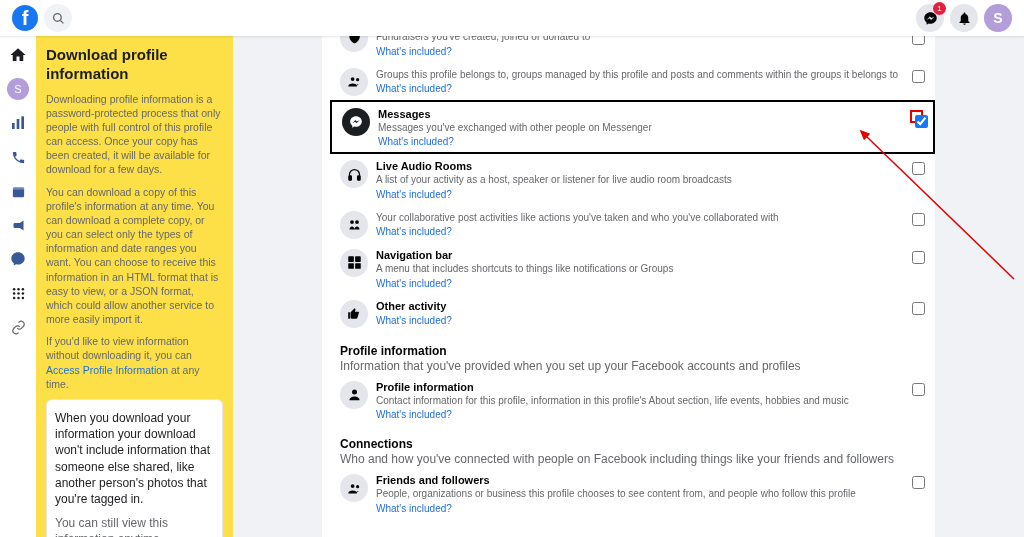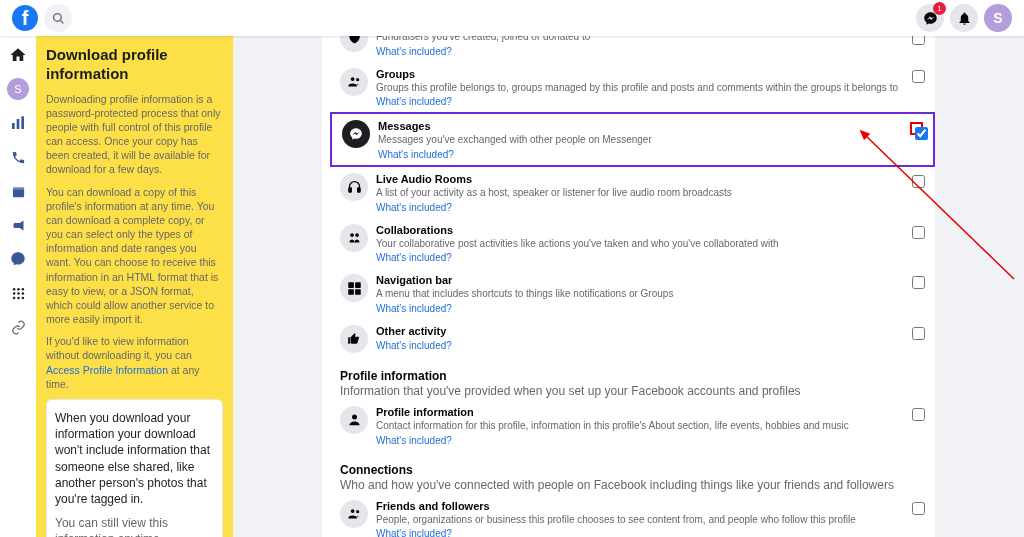--- a/index.html
+++ b/index.html
@@ -44,21 +44,21 @@
     .row-body { flex: 1; }
     .row-title { font-size: 11px; font-weight: 700; color: #050505; line-height: 1.2; }
     .row-desc { font-size: 10px; color: #65676b; line-height: 1.25; margin-top: 1px; }
     .row-link { font-size: 10px; color: #216fdb; text-decoration: none; display: inline-block; margin-top: 1px; }
     .row-check { margin-left: 8px; width: 13px; height: 13px; flex-shrink: 0; margin-top: 2px; }
     input[type="checkbox"] { width: 13px; height: 13px; accent-color: #1877f2; cursor: pointer; }
     
     .cut-row { display:flex; align-items:flex-start; padding: 0 10px 4px 10px; }
     .cut-row .row-icon { margin-top: -6px; }
     
-    .highlight-row { border: 2px solid #6d28d9; }
+    .highlight-row { border: 2px solid #000000; }
     .highlight-check { border: 2px solid #e60000; padding: 3px; }
     
     
     .arrow-svg { position: absolute; top: 129px; left: 859px; width: 160px; height: 155px; z-index: 50; pointer-events: none; }
   </style>
 </head>
 <body>
 
 <div class="topbar">
   <div class="logo">f</div>
@@ -169,21 +169,20 @@
 
     <div class="row">
       <div class="row-icon">
           <svg width="15" height="15" viewBox="0 0 24 24" fill="currentColor">
             <circle cx="9" cy="8" r="3"></circle>
             <circle cx="17" cy="9" r="2.5"></circle>
             <path d="M2 20c0-3 3-5 7-5s7 2 7 5M14 20c0-2 2-4 5-4"></path>
           </svg>
         </div>
       <div class="row-body">
-        <div class="row-title">Groups</div>
         <div class="row-desc">Groups this profile belongs to, groups managed by this profile and posts and comments within the groups it belongs to</div>
         <a href="#" class="row-link">What's included?</a>
       </div>
       <div class="row-check"><input type="checkbox" style=""></div>
     </div>
 
     <div class="row highlight-row">
       <div class="row-icon" style="background:#1c1e21;color:#fff">
           <svg width="14" height="14" viewBox="0 0 24 24" fill="currentColor">
             <path d="M12 2C6.5 2 2 6.1 2 11.2c0 2.9 1.4 5.4 3.7 7.1v3.5l3.4-1.9c.9.3 1.9.4 2.9.4 5.5 0 10-4.1 10-9.2S17.5 2 12 2zm1 12.3l-2.5-2.7-4.9 2.7 5.4-5.7 2.6 2.7 4.8-2.7-5.4 5.7z"></path>
@@ -215,21 +214,20 @@
 
     <div class="row">
       <div class="row-icon">
           <svg width="15" height="15" viewBox="0 0 24 24" fill="currentColor">
             <circle cx="8" cy="8" r="3"></circle>
             <circle cx="16" cy="8" r="3"></circle>
             <path d="M4 20c0-3 2-5 4-5s4 2 4 5M12 20c0-3 2-5 4-5s4 2 4 5"></path>
           </svg>
         </div>
       <div class="row-body">
-        <div class="row-title">Collaborations</div>
         <div class="row-desc">Your collaborative post activities like actions you've taken and who you've collaborated with</div>
         <a href="#" class="row-link">What's included?</a>
       </div>
       <div class="row-check"><input type="checkbox" style=""></div>
     </div>
 
     <div class="row">
       <div class="row-icon">
           <svg width="15" height="15" viewBox="0 0 24 24" fill="currentColor">
             <rect x="2" y="2" width="9" height="9" rx="1"></rect>

